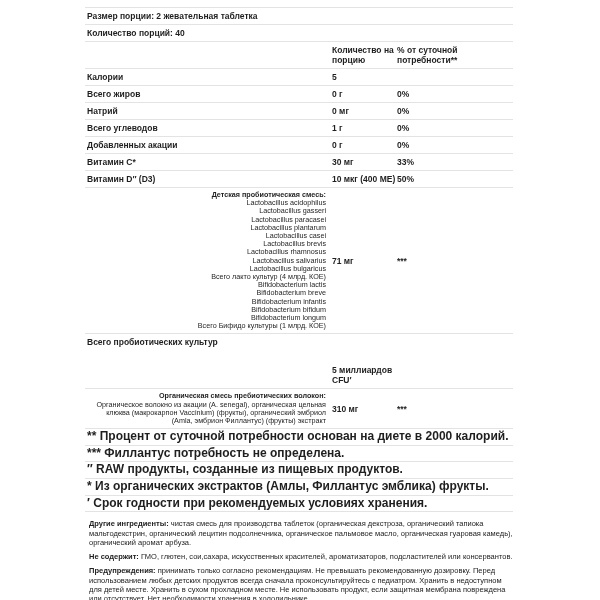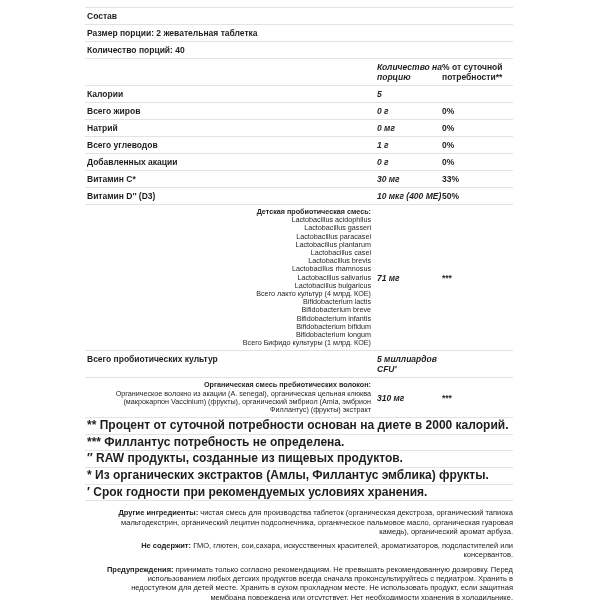--- a/index.html
+++ b/index.html
@@ -8,41 +8,40 @@
   }
   html,body{margin:0;padding:0;background:#ffffff;}
   .sheet{
     position:relative;width:600px;height:600px;background:#ffffff;overflow:hidden;
     font-family:"Liberation Sans","DejaVu Sans",sans-serif;color:var(--ink);
     -webkit-font-smoothing:antialiased;
   }
   .card{position:absolute;left:85px;top:7px;width:428px;border-top:1px solid var(--div);}
   .meta-row{padding:3px 2px;font-size:8.5px;line-height:10px;font-weight:700;border-bottom:1px solid var(--div);}
   .trow{display:flex;align-items:flex-start;padding:3px 2px;font-size:8.5px;line-height:10px;border-bottom:1px solid var(--div);}
-  .c-label{width:290px;box-sizing:border-box;padding-right:6px;font-weight:700;}
-  .c-amt{width:65px;flex:none;font-weight:700;white-space:nowrap;font-style:italic;}
-  .c-amt.wrap{white-space:normal;}
+  .c-label{width:245px;box-sizing:border-box;padding-right:6px;font-weight:700;}
+  .c-amt{width:65px;flex:none;font-weight:700;white-space:nowrap;}
+  .c-amt.wrap{white-space:normal;margin-top:28px;}
   .c-dv{flex:1;font-weight:700;}
   .hdr .c-amt,.hdr .c-dv{white-space:normal;}
   .blend .c-label{font-weight:400;font-size:7.2px;line-height:8.2px;text-align:right;}
   .blend-title{font-weight:700;display:block;}
   .pre{white-space:pre-line;}
   .vcenter{align-self:center;}
   .footnote{padding:3px 2px;font-size:12px;line-height:9.6px;font-weight:700;border-bottom:1px solid var(--div);}
   .paras{margin-top:7px;font-size:7.5px;line-height:9.3px;font-weight:400;color:#222;}
-  .paras p{margin:0 0 5px 16px;text-align:right;}
+  .paras p{margin:0 0 5px 4px;}
   .lead{font-weight:700;}
 </style>
 </head>
 <body>
 
 <div class="sheet">
   <div class="card">
 
-    <div class="meta-row">Состав</div>
     <div class="meta-row">Размер порции: 2 жевательная таблетка</div>
     <div class="meta-row">Количество порций: 40</div>
 
     <div class="trow hdr">
       <div class="c-label"></div>
       <div class="c-amt">Количество на порцию</div>
       <div class="c-dv">% от суточной потребности**</div>
     </div>
 
     <div class="trow">

